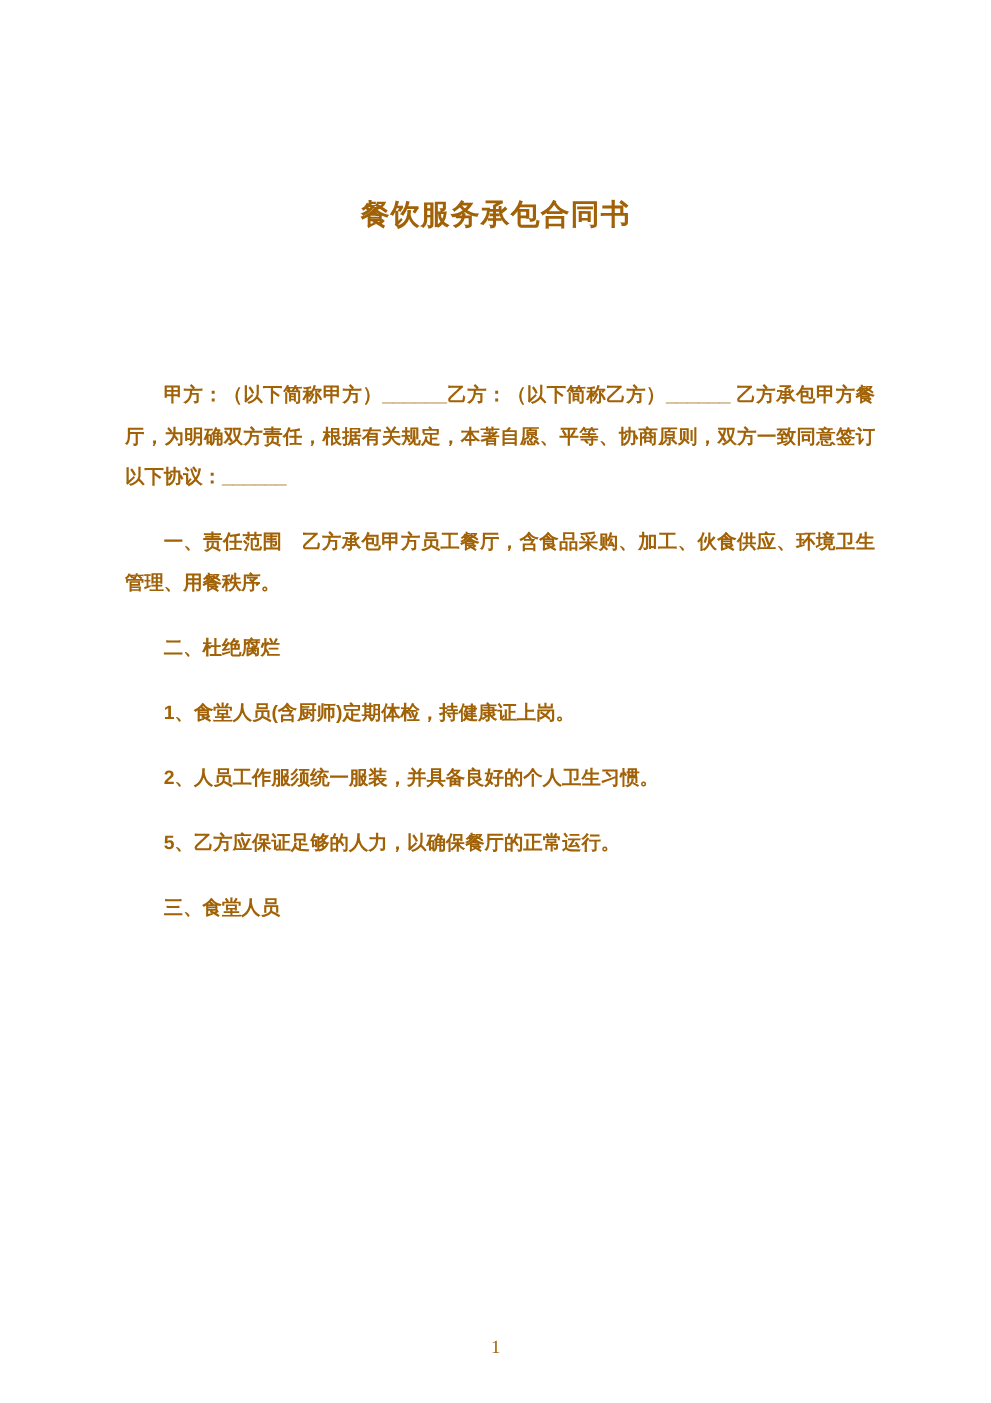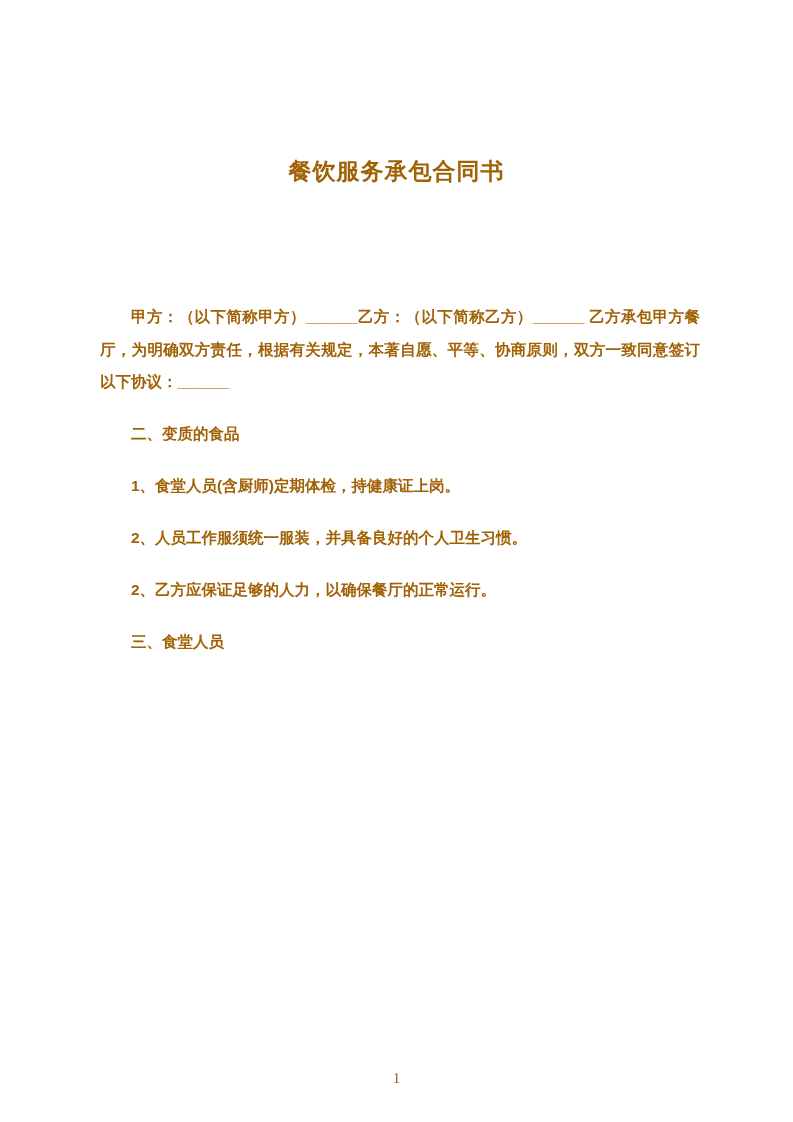--- a/index.html
+++ b/index.html
@@ -50,21 +50,22 @@
   }
 </style>
 </head>
 <body>
 
 <div class="page">
   <h1 class="doc-title">餐饮服务承包合同书</h1>
 
   <div class="doc-body" id="doc-body">
       <p class="para">甲方：（以下简称甲方）______乙方：（以下简称乙方）______ 乙方承包甲方餐厅，为明确双方责任，根据有关规定，本著自愿、平等、协商原则，双方一致同意签订以下协议：______</p>
-      <p class="para">二、变质的食品</p>
+      <p class="para">一、责任范围　乙方承包甲方员工餐厅，含食品采购、加工、伙食供应、环境卫生管理、用餐秩序。</p>
+      <p class="para">二、杜绝腐烂</p>
       <p class="para">1、食堂人员(含厨师)定期体检，持健康证上岗。</p>
       <p class="para">2、人员工作服须统一服装，并具备良好的个人卫生习惯。</p>
-      <p class="para">2、乙方应保证足够的人力，以确保餐厅的正常运行。</p>
+      <p class="para">5、乙方应保证足够的人力，以确保餐厅的正常运行。</p>
       <p class="para">三、食堂人员</p>
     </div>
 
   <div class="page-footer">1</div>
 </div>
 
 </body></html>

